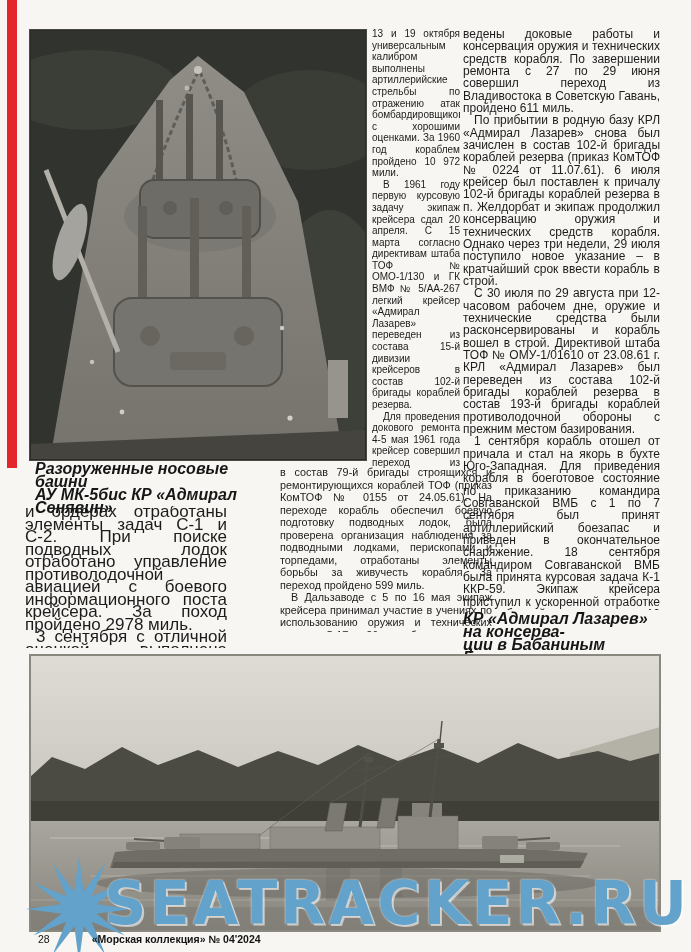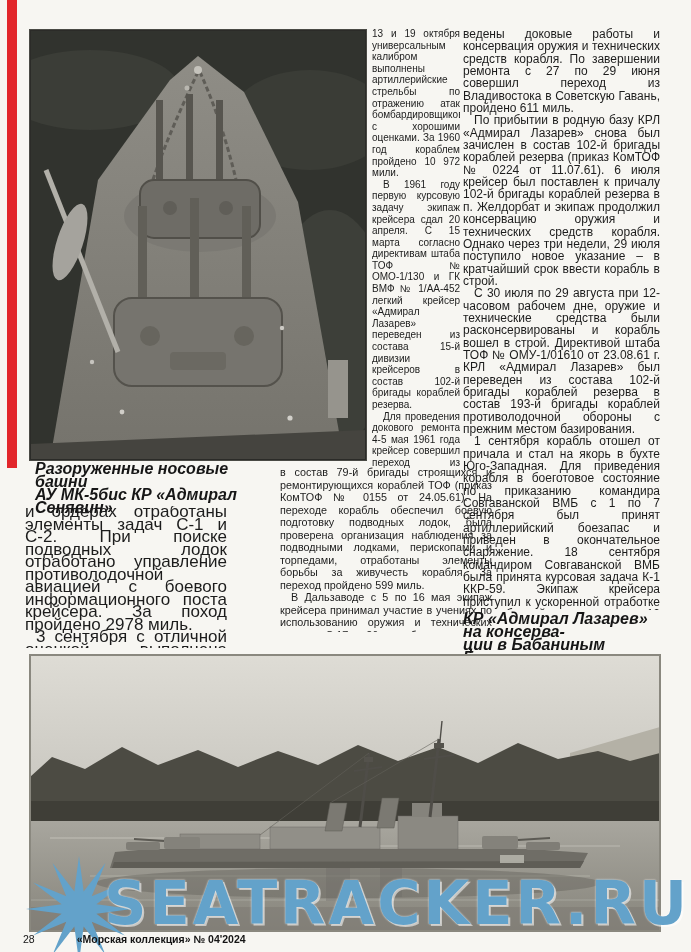--- a/index.html
+++ b/index.html
@@ -37,21 +37,21 @@
   .wm-star{position:absolute;left:26px;top:856px;width:106px;height:106px;}
   .wm-text{
     position:absolute;left:104px;top:872px;width:600px;
     font-family:"DejaVu Sans",sans-serif;font-weight:bold;
     font-size:59px;line-height:64px;letter-spacing:3px;
     color:#63a2ca;white-space:nowrap;
     transform:scaleY(1.02);
     text-shadow:0 0 2px rgba(255,255,255,.85), 2px 2px 0 rgba(255,255,255,.55);
   }
   
-  .footer{position:absolute;left:23px;top:933px;z-index:6;display:flex;align-items:flex-end;gap:42px;font-size:10.5px;color:#141414;}
+  .footer{position:absolute;left:38px;top:933px;z-index:6;display:flex;align-items:flex-end;gap:42px;font-size:10.5px;color:#141414;}
   .footer .journal{font-weight:bold;}
 </style>
 </head>
 <body>
 
 <div class="page">
 
   <div class="red-bar"></div>
 
   <div class="photo photo-top">
@@ -109,21 +109,21 @@
   <div class="caption caption-bottom">КР «Адмирал Лазарев» на консерва-
 ции в Бабаниным Гавани</div>
 
   <div class="col col-left-bottom">
     <p class="cont">и ордерах отработаны элементы задач С-1 и С-2. При поиске подводных лодок отработано управление противолодочной авиацией с боевого информационного поста крейсера. За поход пройдено 2978 миль.</p>
     <p>3 сентября с отличной оценкой выполнена главным калибром артиллерийская стрельба в условиях активных радиолокационных помех от прибора «Мираж».</p>
   </div>
 
   <div class="col col-mid-top">
     <p class="cont">13 и 19 октября универсальным калибром выполнены артиллерийские стрельбы по отражению атак бомбардировщиков с хорошими оценками. За 1960 год кораблем пройдено 10 972 мили.</p>
-    <p>В 1961 году первую курсовую задачу экипаж крейсера сдал 20 апреля. С 15 марта согласно директивам штаба ТОФ № ОМО-1/130 и ГК ВМФ № 1/АА-452 легкий крейсер «Адмирал Лазарев» переведен из состава 15-й дивизии крейсеров в состав 102-й бригады кораблей резерва.</p>
+    <p>В 1961 году первую курсовую задачу экипаж крейсера сдал 20 апреля. С 15 марта согласно директивам штаба ТОФ № ОМО-1/130 и ГК ВМФ № 5/АА-267 легкий крейсер «Адмирал Лазарев» переведен из состава 15-й дивизии крейсеров в состав 102-й бригады кораблей резерва.</p>
     <p>Для проведения докового ремонта 4-5 мая 1961 года крейсер совершил переход из Советской Гавани во Владивосток, временно вошел</p>
   </div>
 
   <div class="col col-mid-bottom">
     <p class="cont">в состав 79-й бригады строящихся и ремонтирующихся кораблей ТОФ (приказ КомТОФ № 0155 от 24.05.61). На переходе корабль обеспечил боевую подготовку подводных лодок, была проверена организация наблюдения за подводными лодками, перископами и торпедами, отработаны элементы борьбы за живучесть корабля. За переход пройдено 599 миль.</p>
     <p>В Дальзаводе с 5 по 16 мая экипаж крейсера принимал участие в учениях по использованию оружия и технических средств. С 17 по 26 июня были про-</p>
   </div>
 
   <div class="col col-right">
     <p class="cont">ведены доковые работы и консервация оружия и технических средств корабля. По завершении ремонта с 27 по 29 июня совершил переход из Владивостока в Советскую Гавань, пройдено 611 миль.</p>

